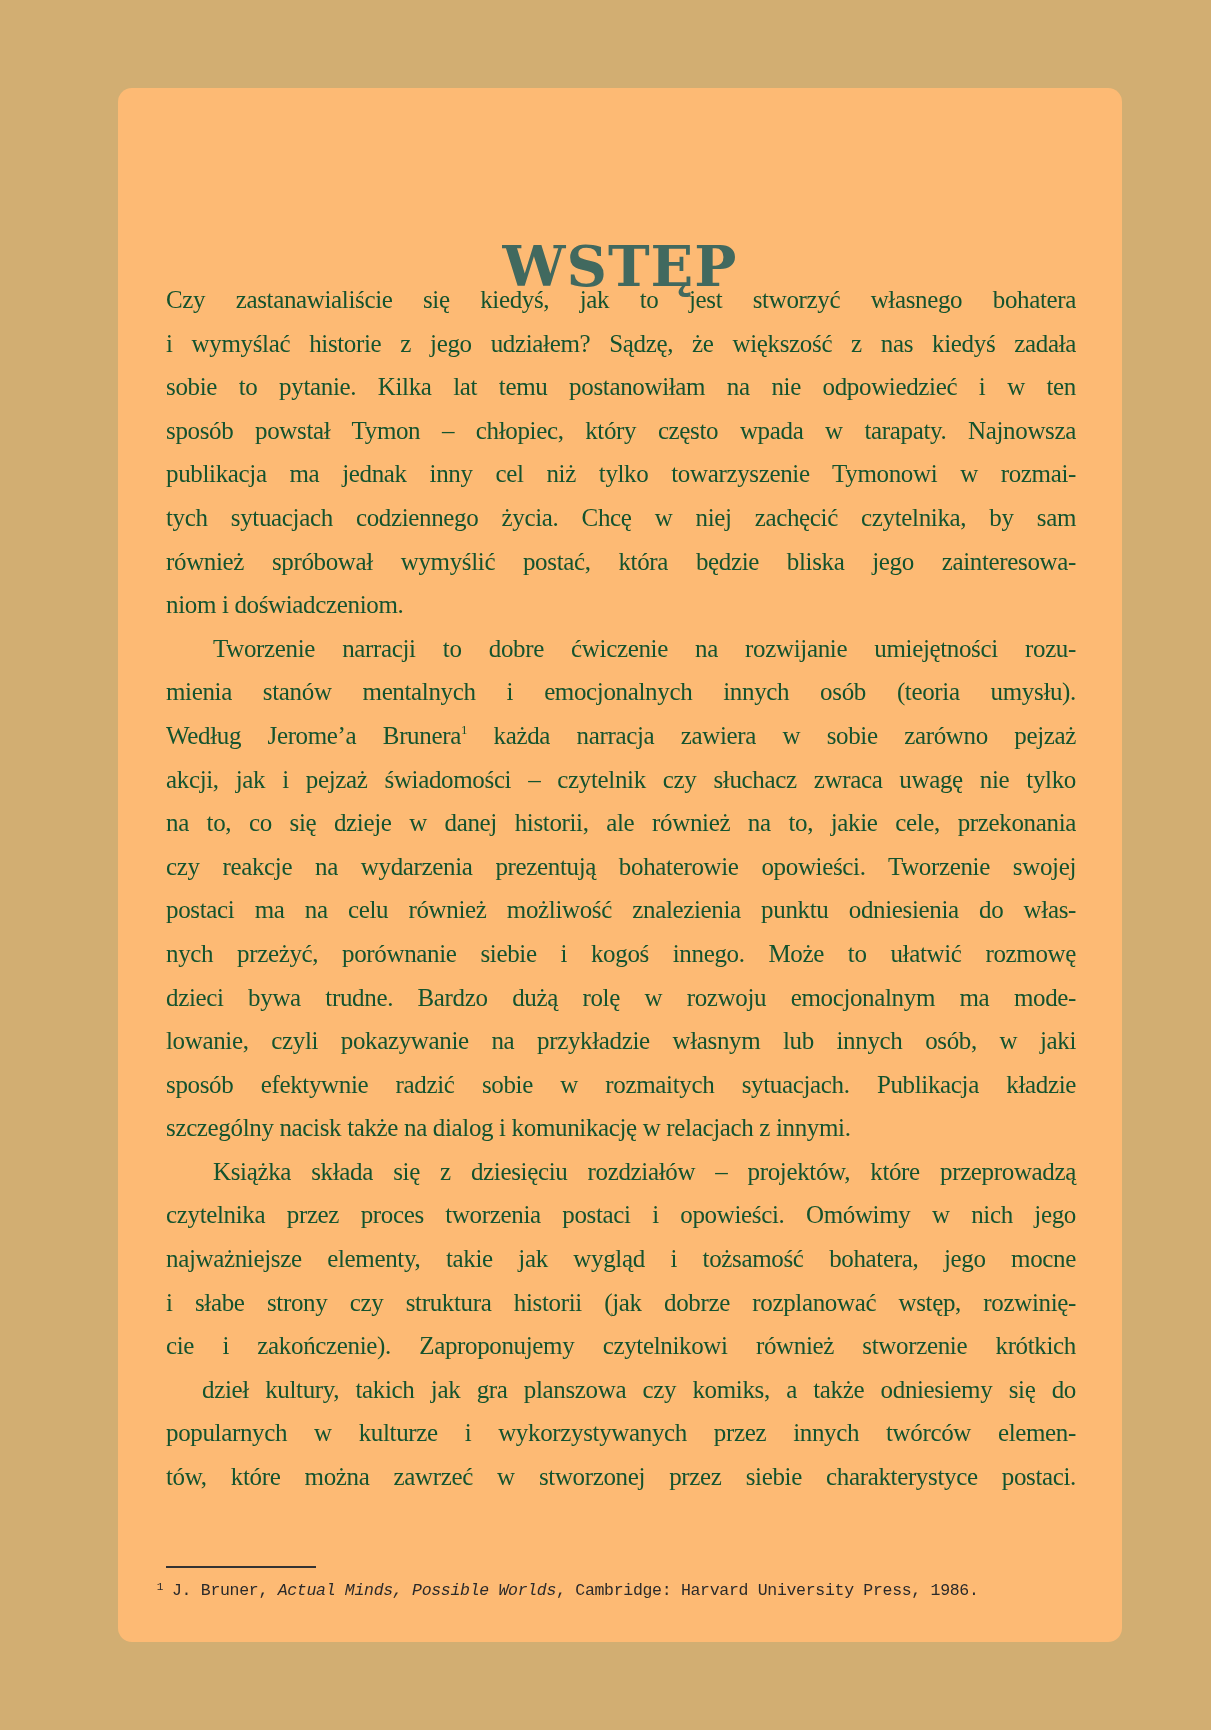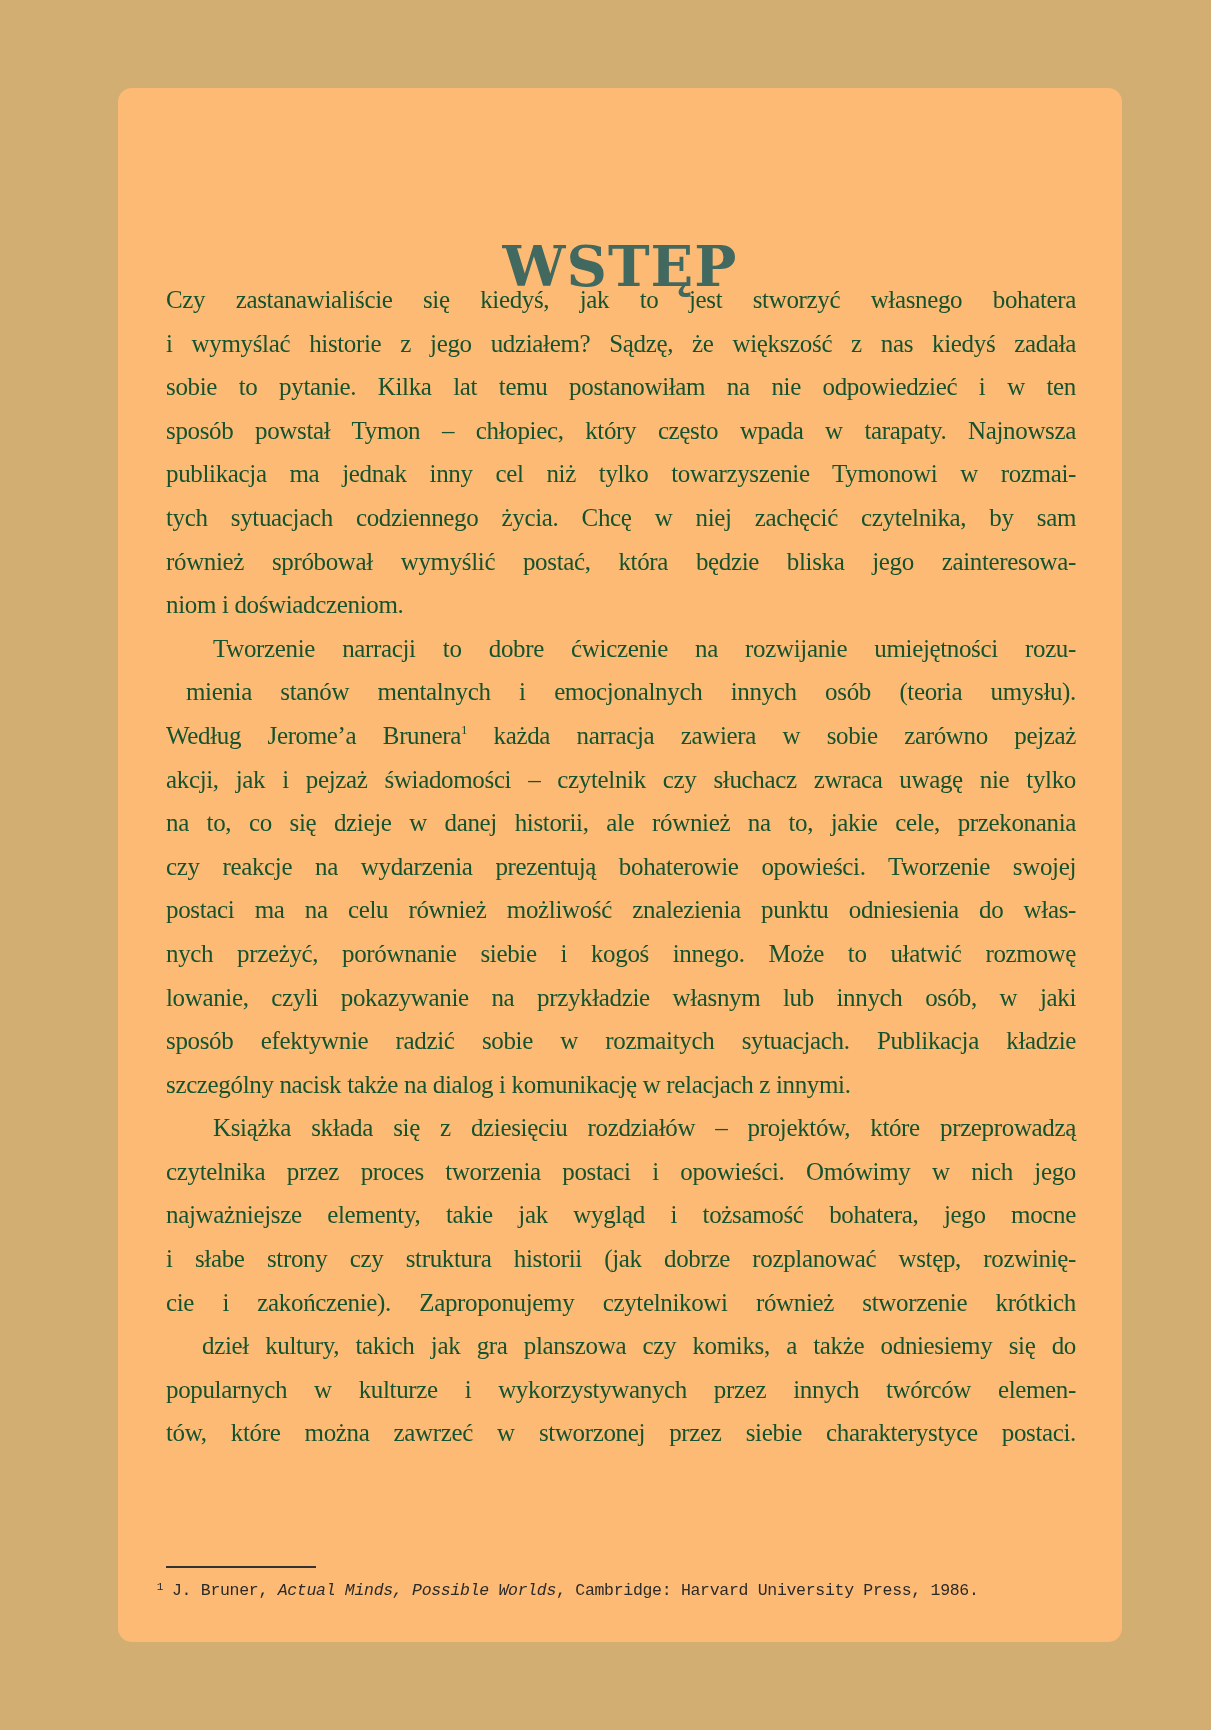--- a/index.html
+++ b/index.html
@@ -113,27 +113,28 @@
     <span class="line" style="white-space: nowrap;">sobie to pytanie. Kilka lat temu postanowiłam na nie odpowiedzieć i w ten</span>
     <span class="line" style="white-space: nowrap;">sposób powstał Tymon – chłopiec, który często wpada w tarapaty. Najnowsza</span>
     <span class="line" style="white-space: nowrap;">publikacja ma jednak inny cel niż tylko towarzyszenie Tymonowi w rozmai-</span>
     <span class="line" style="white-space: nowrap;">tych sytuacjach codziennego życia. Chcę w niej zachęcić czytelnika, by sam</span>
     <span class="line" style="white-space: nowrap;">również spróbował wymyślić postać, która będzie bliska jego zainteresowa-</span>
     <span class="line last" style="white-space: nowrap;">niom i doświadczeniom.</span>
   </div>
 
   <div>
     <span class="line indent" style="white-space: nowrap;">Tworzenie narracji to dobre ćwiczenie na rozwijanie umiejętności rozu-</span>
-    <span class="line" style="white-space: nowrap; margin-left: 20px;">mienia stanów mentalnych i emocjonalnych innych osób (teoria umysłu).</span>
+    <span class="line" style="white-space: nowrap;">mienia stanów mentalnych i emocjonalnych innych osób (teoria umysłu).</span>
     <span class="line" style="white-space: nowrap;"><span>Według Jerome’a Brunera</span><sup class="fn-ref">1</sup><span> każda narracja zawiera w sobie zarówno pejzaż</span></span>
     <span class="line" style="white-space: nowrap;">akcji, jak i pejzaż świadomości – czytelnik czy słuchacz zwraca uwagę nie tylko</span>
     <span class="line" style="white-space: nowrap;">na to, co się dzieje w danej historii, ale również na to, jakie cele, przekonania</span>
     <span class="line" style="white-space: nowrap;">czy reakcje na wydarzenia prezentują bohaterowie opowieści. Tworzenie swojej</span>
     <span class="line" style="white-space: nowrap;">postaci ma na celu również możliwość znalezienia punktu odniesienia do włas-</span>
     <span class="line" style="white-space: nowrap;">nych przeżyć, porównanie siebie i kogoś innego. Może to ułatwić rozmowę</span>
+    <span class="line" style="white-space: nowrap;">dzieci bywa trudne. Bardzo dużą rolę w rozwoju emocjonalnym ma mode-</span>
     <span class="line" style="white-space: nowrap;">lowanie, czyli pokazywanie na przykładzie własnym lub innych osób, w jaki</span>
     <span class="line" style="white-space: nowrap;">sposób efektywnie radzić sobie w rozmaitych sytuacjach. Publikacja kładzie</span>
     <span class="line last" style="white-space: nowrap;">szczególny nacisk także na dialog i komunikację w relacjach z innymi.</span>
   </div>
 
   <div>
     <span class="line indent" style="white-space: nowrap;">Książka składa się z dziesięciu rozdziałów – projektów, które przeprowadzą</span>
     <span class="line" style="white-space: nowrap;">czytelnika przez proces tworzenia postaci i opowieści. Omówimy w nich jego</span>
     <span class="line" style="white-space: nowrap;">najważniejsze elementy, takie jak wygląd i tożsamość bohatera, jego mocne</span>
     <span class="line" style="white-space: nowrap;">i słabe strony czy struktura historii (jak dobrze rozplanować wstęp, rozwinię-</span>

